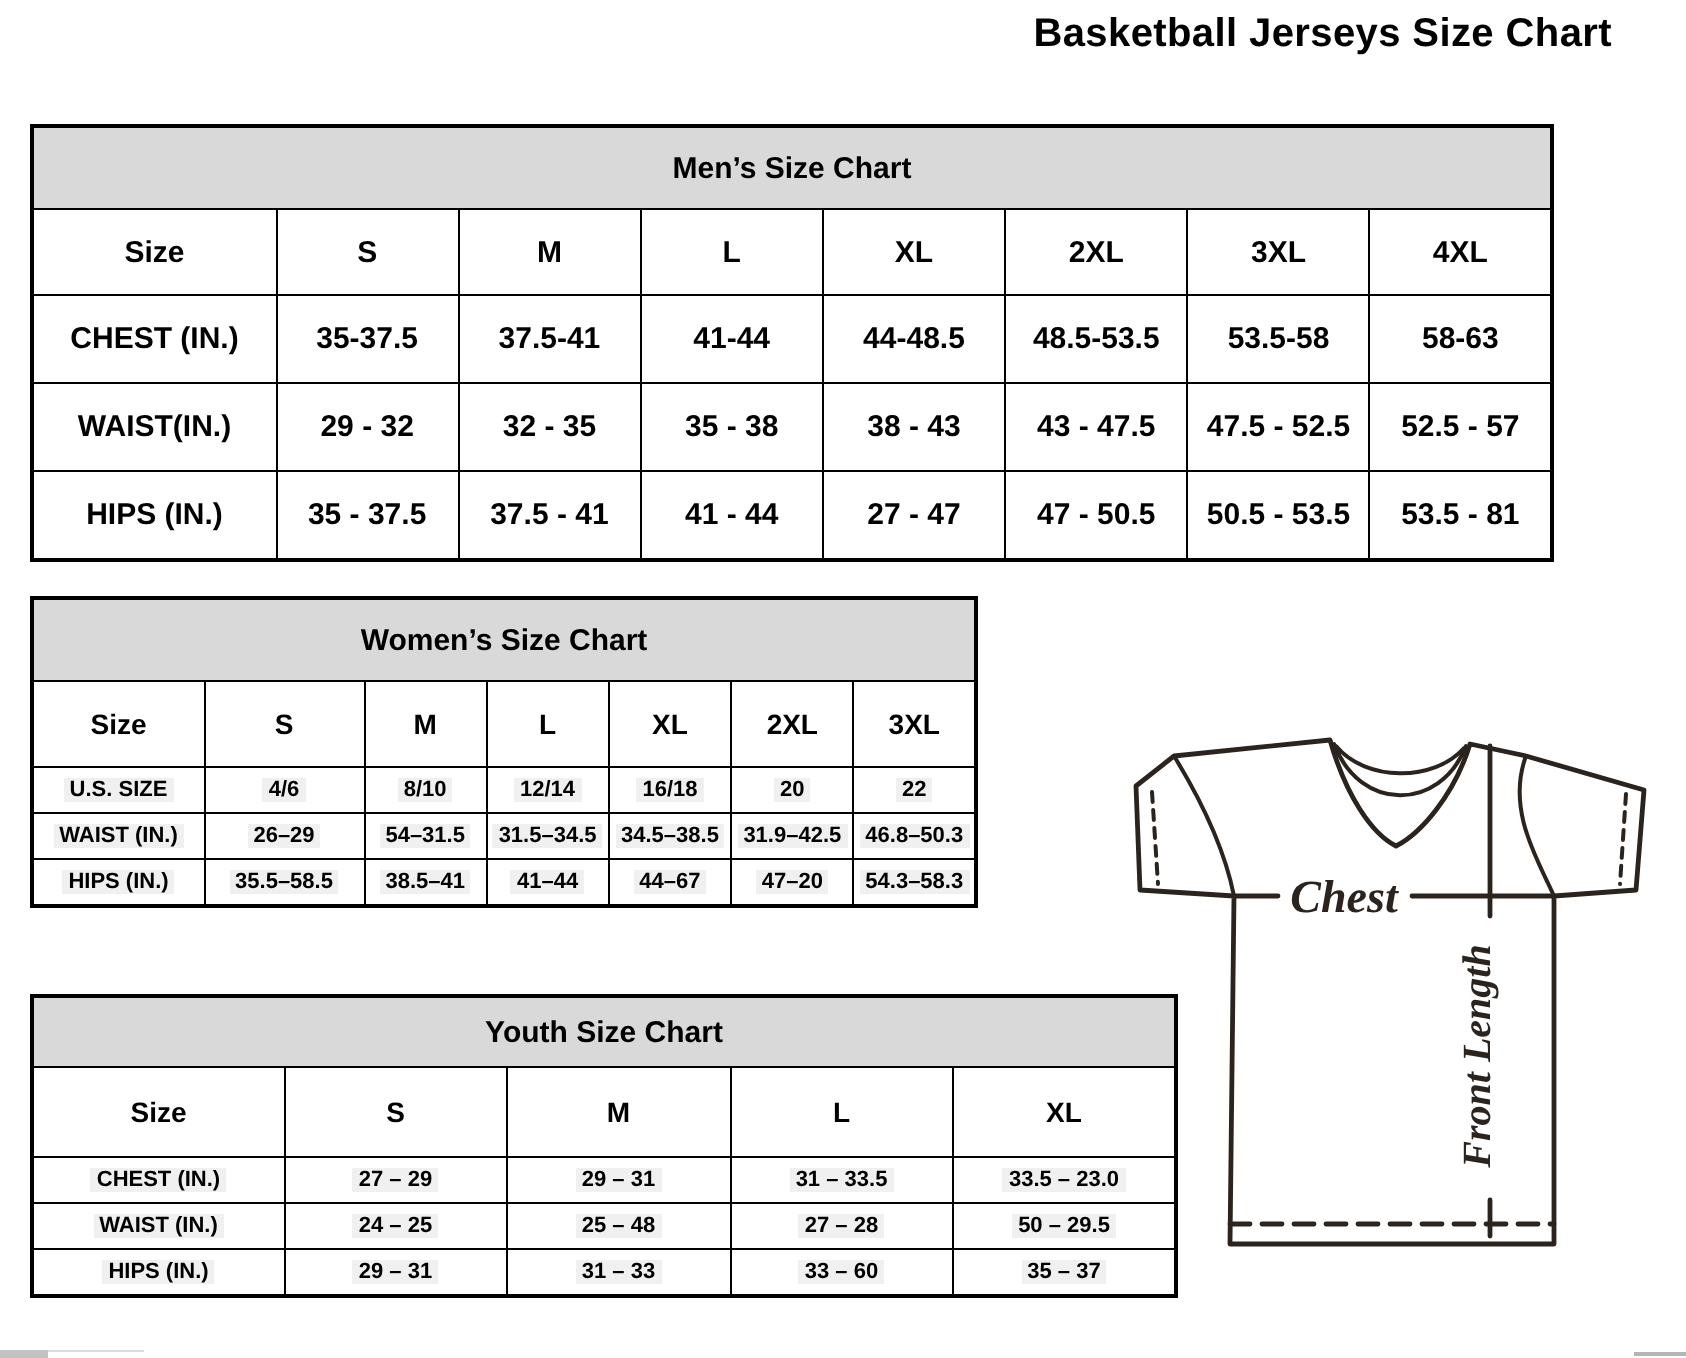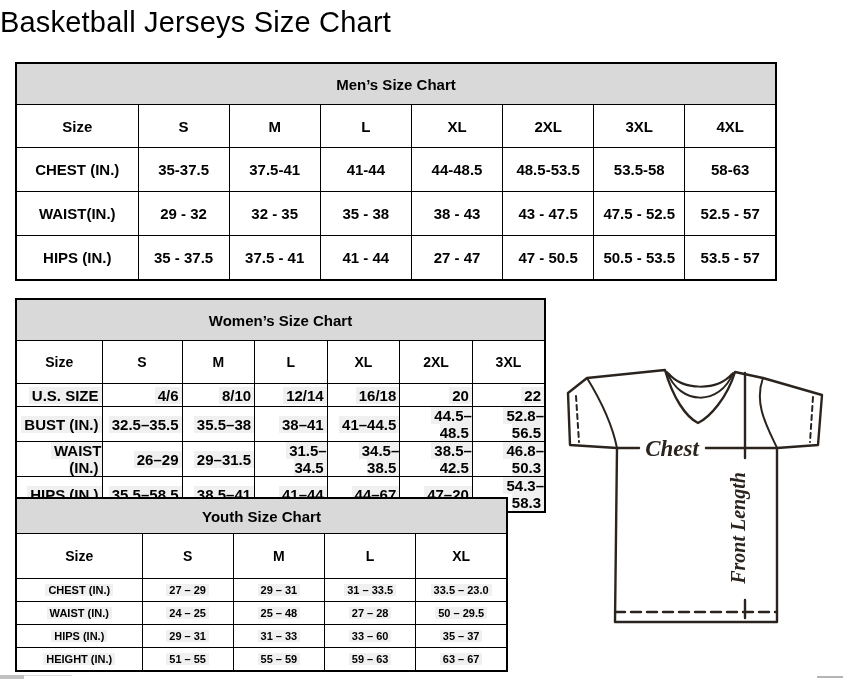--- a/index.html
+++ b/index.html
@@ -2,47 +2,47 @@
 <html><head>
 <meta charset="utf-8">
 <style>
   html,body{margin:0;padding:0;}
   body{
     width:843px;height:679px;position:relative;overflow:hidden;
     background:#ffffff;color:#000;
     font-family:"Liberation Sans", sans-serif;
   }
   .page-title{
-    position:absolute;left:0;top:6px;width:806px;text-align:left;
-    font-size:29px;font-weight:normal;letter-spacing:0.2px;
+    position:absolute;left:0;top:6px;width:806px;text-align:right;
+    font-size:20px;font-weight:bold;letter-spacing:0.2px;
   }
   table.chart{
     position:absolute;border-collapse:collapse;table-layout:fixed;
     border:2px solid #000;background:#fff;
   }
   .chart th,.chart td{
     border:1px solid #000;text-align:center;vertical-align:middle;
     font-weight:bold;padding:0;color:#000;
   }
   .chart .band{background:#d9d9d9;font-size:15px;}
   
   #mens{left:15px;top:62px;width:762px;}
   #mens .band{height:40px;}
   #mens .colrow th{height:42px;font-size:15px;}
   #mens tbody tr:not(.colrow) th,#mens td{height:43px;font-size:15px;}
   #mens col:first-child{width:122px;}
   
-  #womens{left:15px;top:298px;width:531px;}
+  #womens{left:15px;top:298px;width:474px;}
   #womens .band{height:40px;}
   #womens .colrow th{height:42px;font-size:14px;}
-  #womens tbody tr:not(.colrow) th,#womens td{height:22px;font-size:15px;text-align:right;}
+  #womens tbody tr:not(.colrow) th,#womens td{height:22px;font-size:11px;}
   #womens col:first-child{width:86px;}
   #womens col:nth-child(2){width:80px;}
   
-  #youth{left:15px;top:497px;width:493px;}
+  #youth{left:15px;top:497px;width:574px;}
   #youth .band{height:34px;}
   #youth .colrow th{height:44px;font-size:14px;}
   #youth tbody tr:not(.colrow) th,#youth td{height:22px;font-size:11px;}
   #youth col:first-child{width:126px;}
   
   .compact .hl{background:#f0f0f0;padding:0 3px;}
   
   .jersey{position:absolute;left:555px;top:360px;}
   .jersey text{
     font-family:"Liberation Serif", serif;font-style:italic;font-weight:bold;
@@ -106,21 +106,21 @@
         <td><span class="hl">52.5 - 57</span></td>
       </tr>
       <tr>
         <th><span class="hl">HIPS (IN.)</span></th>
         <td><span class="hl">35 - 37.5</span></td>
         <td><span class="hl">37.5 - 41</span></td>
         <td><span class="hl">41 - 44</span></td>
         <td><span class="hl">27 - 47</span></td>
         <td><span class="hl">47 - 50.5</span></td>
         <td><span class="hl">50.5 - 53.5</span></td>
-        <td><span class="hl">53.5 - 57</span></td>
+        <td><span class="hl">53.5 - 81</span></td>
       </tr>
     </tbody>
 </table>
 
 <table class="chart compact" id="womens">
     <colgroup>
       <col>
       <col>
       <col>
       <col>
@@ -146,35 +146,26 @@
       <tr>
         <th><span class="hl">U.S. SIZE</span></th>
         <td><span class="hl">4/6</span></td>
         <td><span class="hl">8/10</span></td>
         <td><span class="hl">12/14</span></td>
         <td><span class="hl">16/18</span></td>
         <td><span class="hl">20</span></td>
         <td><span class="hl">22</span></td>
       </tr>
       <tr>
-        <th><span class="hl">BUST (IN.)</span></th>
-        <td><span class="hl">32.5–35.5</span></td>
-        <td><span class="hl">35.5–38</span></td>
-        <td><span class="hl">38–41</span></td>
-        <td><span class="hl">41–44.5</span></td>
-        <td><span class="hl">44.5–48.5</span></td>
-        <td><span class="hl">52.8–56.5</span></td>
-      </tr>
-      <tr>
         <th><span class="hl">WAIST (IN.)</span></th>
         <td><span class="hl">26–29</span></td>
-        <td><span class="hl">29–31.5</span></td>
+        <td><span class="hl">54–31.5</span></td>
         <td><span class="hl">31.5–34.5</span></td>
         <td><span class="hl">34.5–38.5</span></td>
-        <td><span class="hl">38.5–42.5</span></td>
+        <td><span class="hl">31.9–42.5</span></td>
         <td><span class="hl">46.8–50.3</span></td>
       </tr>
       <tr>
         <th><span class="hl">HIPS (IN.)</span></th>
         <td><span class="hl">35.5–58.5</span></td>
         <td><span class="hl">38.5–41</span></td>
         <td><span class="hl">41–44</span></td>
         <td><span class="hl">44–67</span></td>
         <td><span class="hl">47–20</span></td>
         <td><span class="hl">54.3–58.3</span></td>
@@ -217,27 +208,20 @@
         <td><span class="hl">27 – 28</span></td>
         <td><span class="hl">50 – 29.5</span></td>
       </tr>
       <tr>
         <th><span class="hl">HIPS (IN.)</span></th>
         <td><span class="hl">29 – 31</span></td>
         <td><span class="hl">31 – 33</span></td>
         <td><span class="hl">33 – 60</span></td>
         <td><span class="hl">35 – 37</span></td>
       </tr>
-      <tr>
-        <th><span class="hl">HEIGHT (IN.)</span></th>
-        <td><span class="hl">51 – 55</span></td>
-        <td><span class="hl">55 – 59</span></td>
-        <td><span class="hl">59 – 63</span></td>
-        <td><span class="hl">63 – 67</span></td>
-      </tr>
     </tbody>
 </table>
 
 <svg class="jersey" width="278" height="272" viewBox="0 0 278 272">
   <g fill="none" stroke="#2b241e" stroke-width="2.4" stroke-linejoin="round" stroke-linecap="round">
 
     <path d="M110,10 L32,18 L13,33 L15,85 L62,88 L60,262 L222,262 L222,88 L263,85 L267,35 L208,18 L180,12
              C172,38 155,57 143,63 C131,57 118,38 110,10 Z"></path>
 
     <path stroke-width="2" d="M113,13 C128,31 162,31 177,14 M112,12 C125,46 165,46 178,13"></path>

